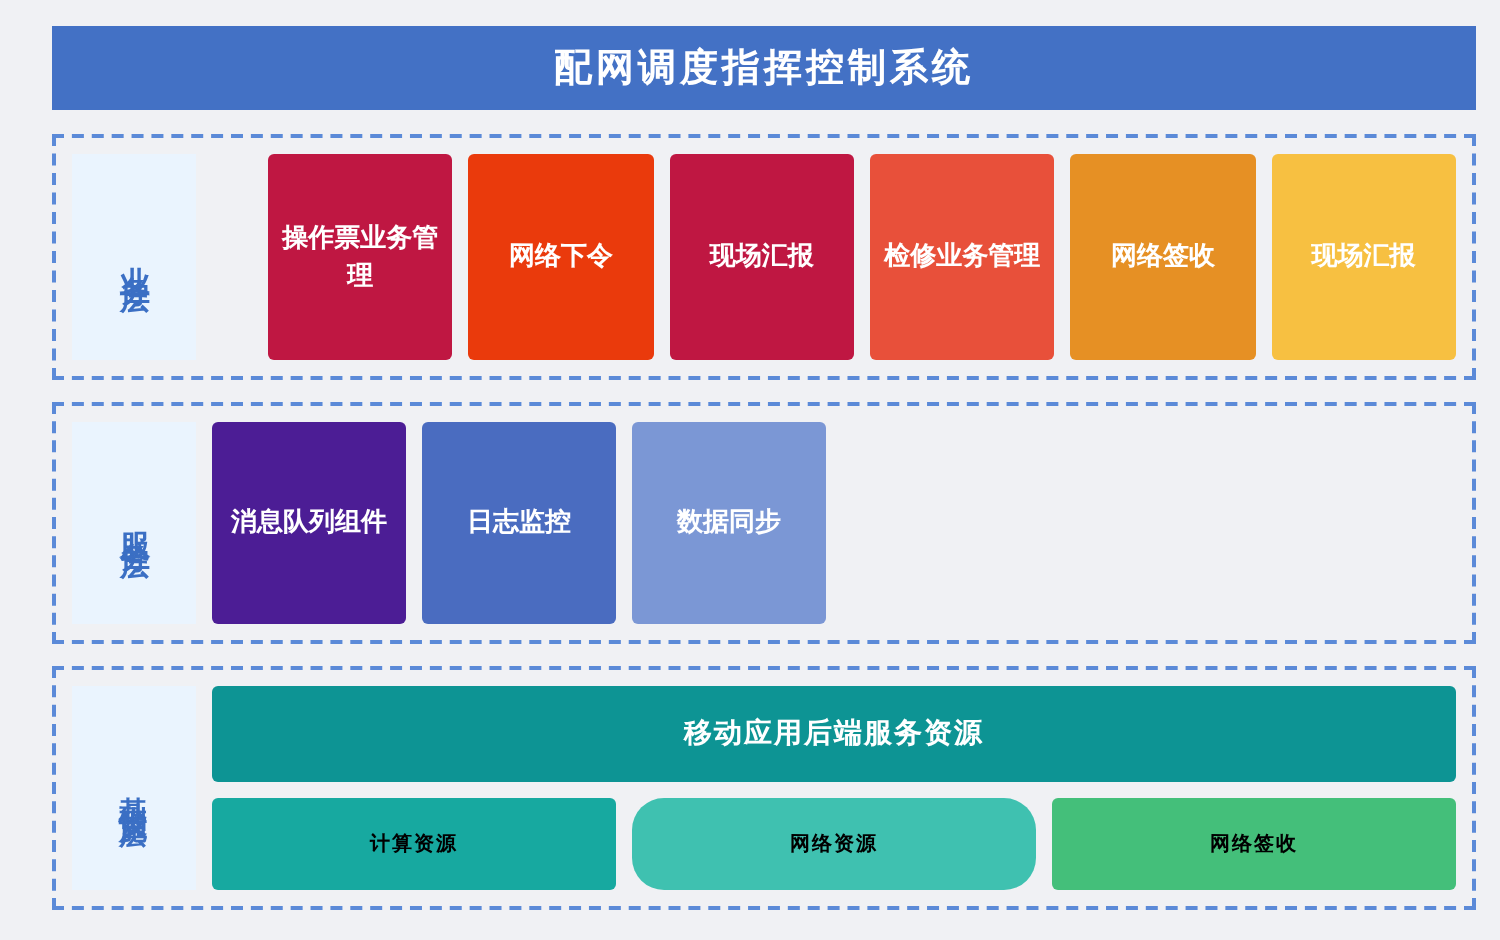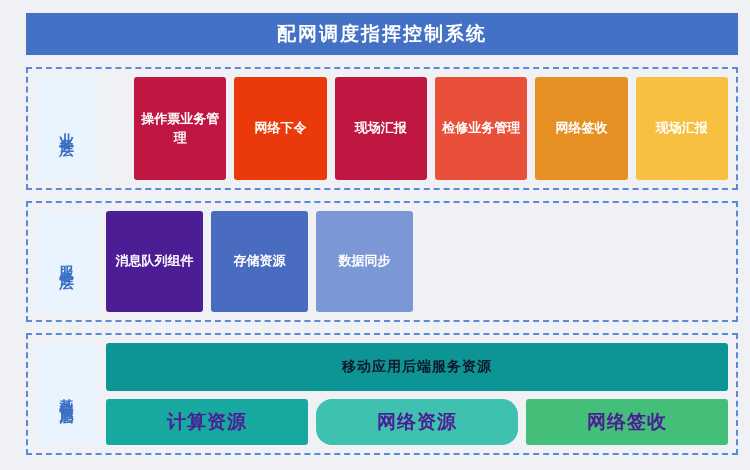--- a/index.html
+++ b/index.html
@@ -118,40 +118,40 @@
     flex-direction: column;
     gap: 8px;
     min-width: 0;
   }
   .infra-banner {
     flex: 0 0 48px;
     border-radius: 3px;
     display: flex;
     align-items: center;
     justify-content: center;
-    color: #0f172a;
+    color: #ffffff;
     font-size: 14px;
     font-weight: bold;
     letter-spacing: 1px;
   }
   .infra-row {
     flex: 1 1 auto;
     display: flex;
     gap: 8px;
     min-width: 0;
   }
   .infra-card {
     flex: 1 1 0;
     min-width: 0;
     border-radius: 3px;
     display: flex;
     align-items: center;
     justify-content: center;
-    color: #4c1d95;
-    font-size: 19px;
+    color: #000000;
+    font-size: 10px;
     font-weight: bold;
     letter-spacing: 1px;
   }
 </style>
 </head>
 <body style="background: rgb(240, 241, 244);">
 
 <div id="app">
 
   <div class="title-bar" style="background: rgb(67, 113, 197);">
@@ -171,21 +171,21 @@
       <div class="card" style="background: rgb(247, 192, 65);">现场汇报</div>
     </div>
   </div>
 
   <div class="layer layer-service" style="border-color: rgb(91, 138, 216);">
     <div class="layer-label" style="background: rgb(234, 244, 254);">
       <span class="label-text" style="color: rgb(59, 111, 196);">服务层</span>
     </div>
     <div class="cards-row">
       <div class="card" style="background: #4c1d95;">消息队列组件</div>
-      <div class="card" style="background: rgb(74, 108, 192);">存储资源</div>
+      <div class="card" style="background: rgb(74, 108, 192);">日志监控</div>
       <div class="card" style="background: rgb(123, 151, 213);">数据同步</div>
       <div class="card spacer"></div>
       <div class="card spacer"></div>
       <div class="card spacer"></div>
     </div>
   </div>
 
   <div class="layer layer-infra" style="border-color: rgb(91, 138, 216);">
     <div class="layer-label" style="background: rgb(234, 244, 254);">
       <span class="label-text" style="color: rgb(59, 111, 196);">基础设施层</span>

